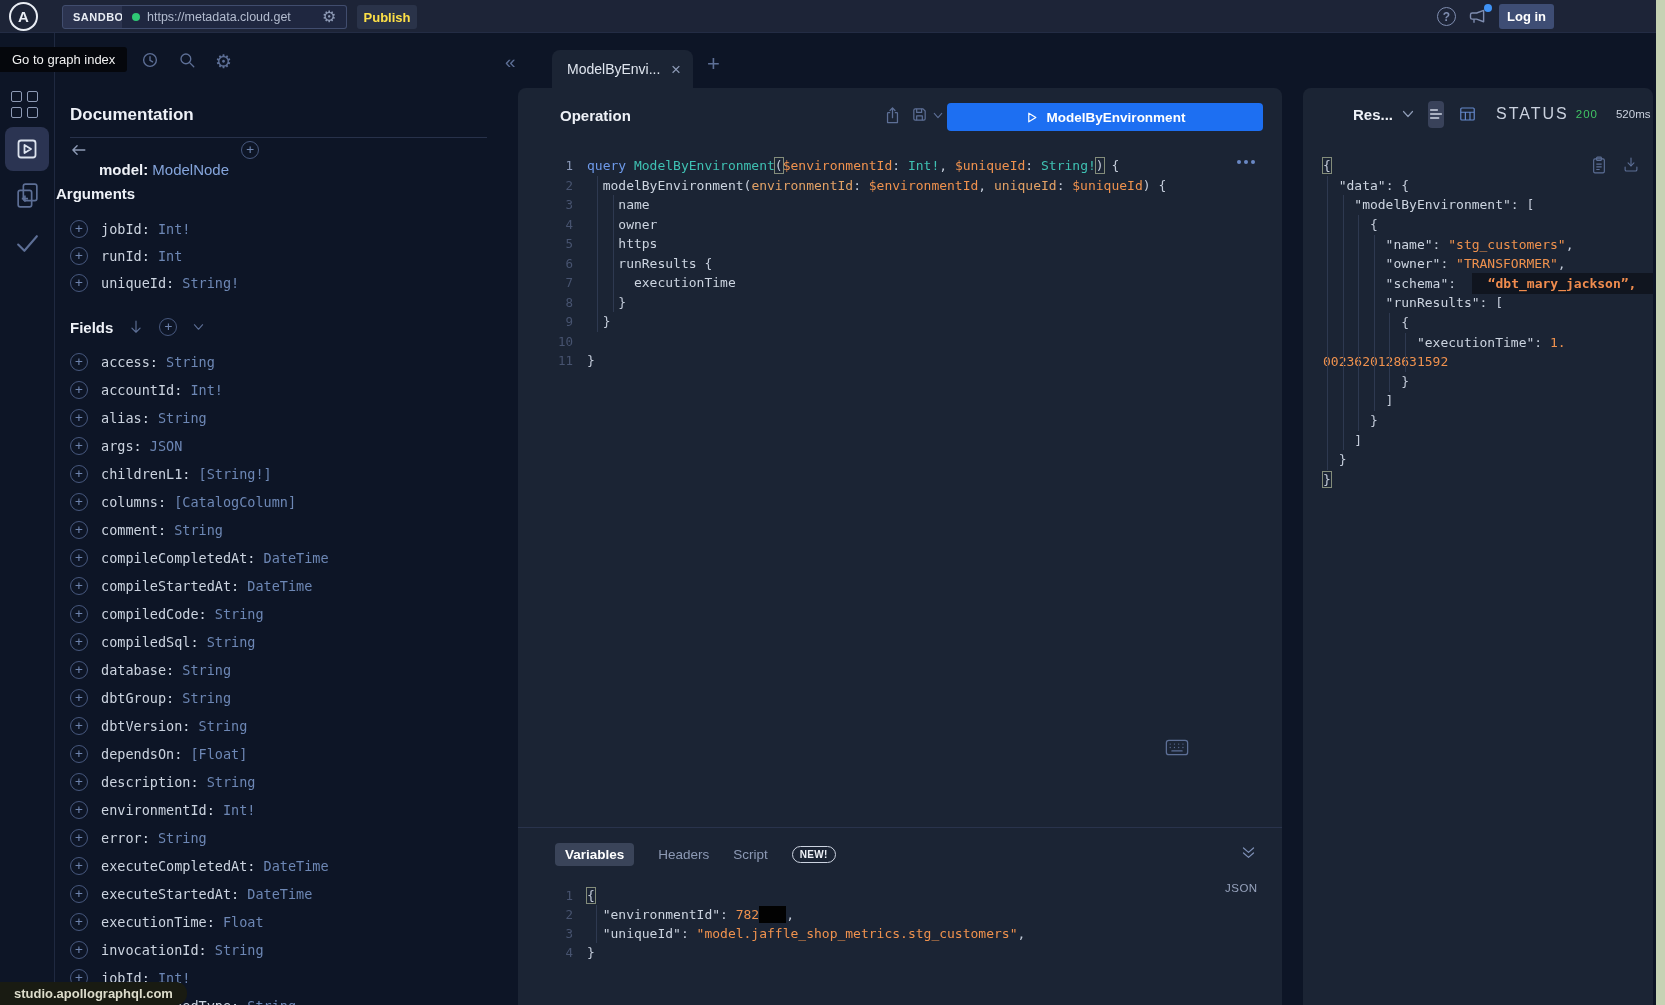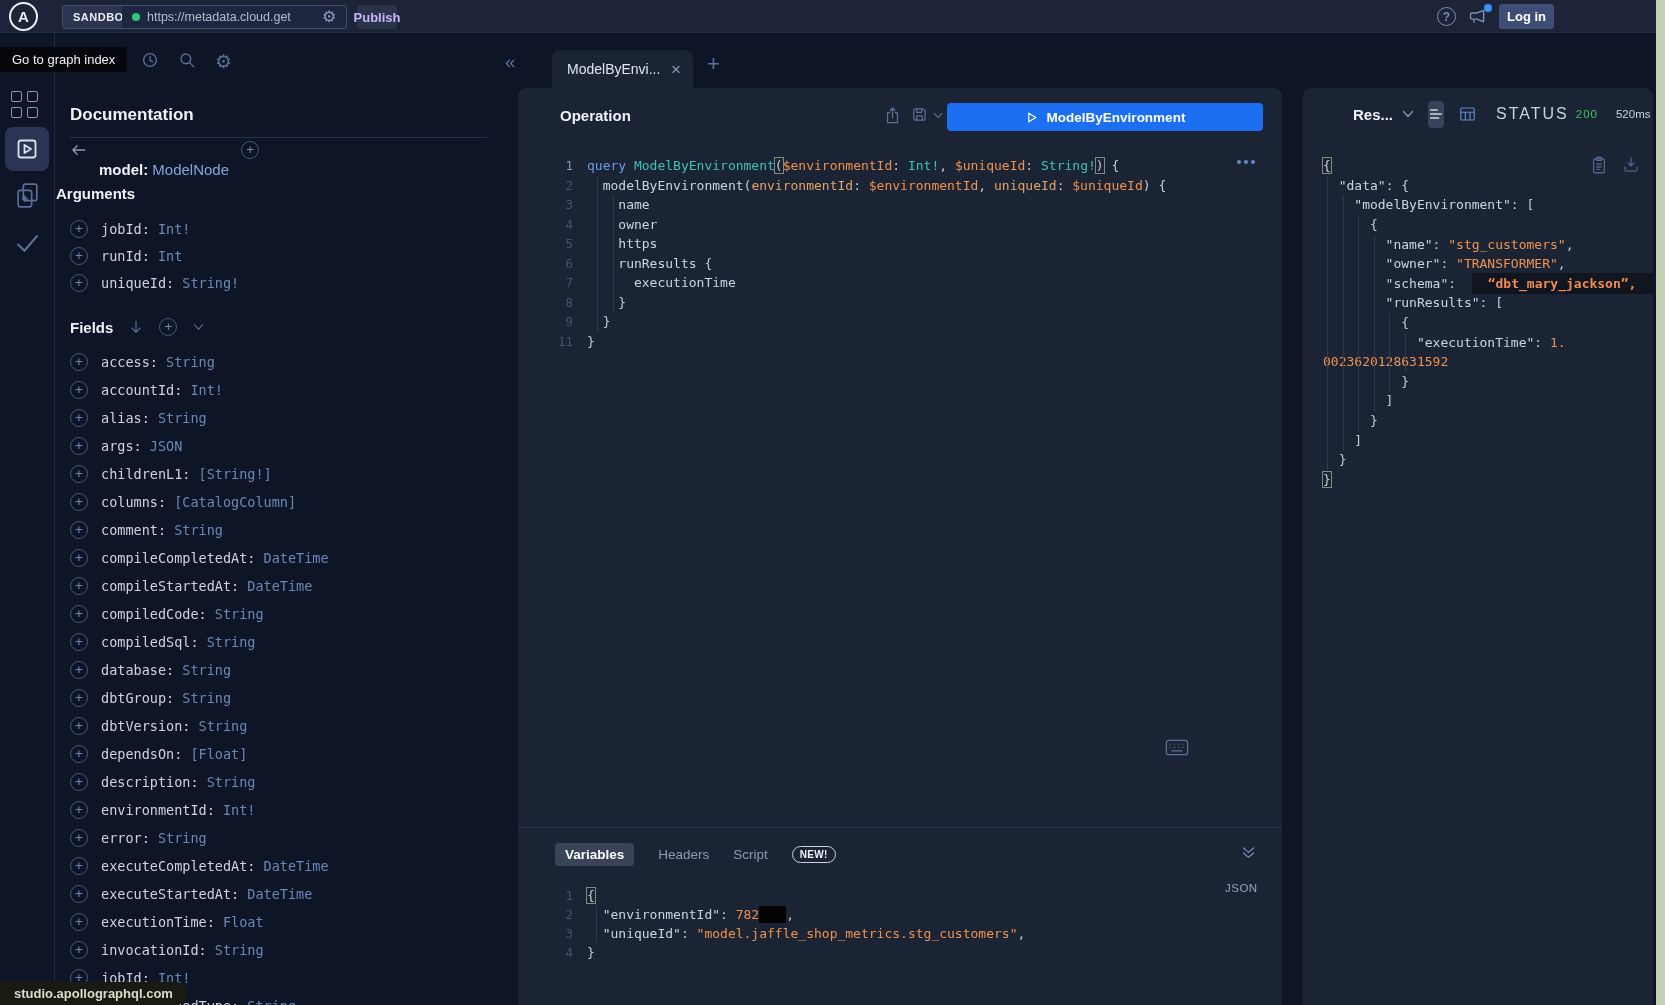--- a/index.html
+++ b/index.html
@@ -8,21 +8,21 @@
   svg { display:block; }
 
   
   .topbar { position:absolute; left:0; top:0; width:1665px; height:33px; background:#1d2437; border-bottom:1px solid #232c44; z-index:20; }
   .logo { position:absolute; left:9px; top:2px; width:29px; height:29px; border:2px solid #e9edf4; border-radius:50%; color:#e9edf4; font-weight:700; font-size:15px; display:flex; align-items:center; justify-content:center; background:#1d2437; z-index:30;}
   .sandbox-badge { position:absolute; left:62px; top:5px; height:24px; padding:0 10px; border:1px solid #414d6e; border-radius:3px 0 0 3px; background:#2c3450; font-size:11px; font-weight:700; letter-spacing:.5px; display:flex; align-items:center; }
   .url-box { position:absolute; left:122px; top:5px; width:225px; height:24px; border:1px solid #414d6e; border-left:none; border-radius:0 3px 3px 0; background:#1f2740; display:flex; align-items:center; padding:0 6px 0 10px; gap:7px; }
   .url-dot { width:8px; height:8px; border-radius:50%; background:#2fc975; flex:none; }
   .url-text { font-size:12.5px; color:#b3bccf; white-space:nowrap; overflow:hidden; width:168px; }
   .url-gear { color:#8d9ab5; font-size:16px; line-height:1; cursor:pointer; }
-  .publish-btn { position:absolute; left:357px; top:5px; width:40px; height:24px; background:#2a3349; border-radius:3px; color:#c4b5fd; font-size:13px; font-weight:600; display:flex; align-items:center; justify-content:center; }
+  .publish-btn { position:absolute; left:357px; top:5px; width:60px; height:24px; background:#2a3349; border-radius:3px; color:#fde047; font-size:13px; font-weight:600; display:flex; align-items:center; justify-content:center; }
   .help-icon { position:absolute; left:1437px; top:7px; width:19px; height:19px; border:1.5px solid #7f8db0; border-radius:50%; color:#7f8db0; font-size:12px; font-weight:600; display:flex; align-items:center; justify-content:center; }
   .megaphone { position:absolute; left:1467px; top:6px; color:#7f8db0; }
   .notif-dot { position:absolute; left:1484px; top:4px; width:8px; height:8px; background:#3f92f5; border-radius:50%; }
   .login-btn { position:absolute; left:1499px; top:4px; width:55px; height:25px; background:#3e4d74; border-radius:3px; font-size:13px; font-weight:600; color:#fff; display:flex; align-items:center; justify-content:center; }
 
   
   .tooltip { position:absolute; left:0; top:47px; height:25px; padding:0 12px; background:#05070c; color:#f2f2f2; font-size:13px; line-height:25px; border-radius:0 3px 3px 0; z-index:60; white-space:nowrap; }
   .status-pill { position:absolute; left:0; top:982px; height:23px; padding:0 14px; background:#191b12; color:#dcdccb; font-size:13px; font-weight:700; line-height:23px; border-radius:0 11px 11px 0; z-index:60; }
 
   
@@ -377,20 +377,21 @@
   <div class="code op-lines" id="op-code" style="left:0; top:68px; width:764px;">
       <div class="cl"><span class="ln act">1</span><span class="ct"><span class="tk-kw">query </span><span class="tk-nm">ModelByEnvironment</span><span class="tk-bx">(</span><span class="tk-vr">$environmentId</span><span class="tk-pu">: </span><span class="tk-ty">Int!</span><span class="tk-pu">, </span><span class="tk-vr">$uniqueId</span><span class="tk-pu">: </span><span class="tk-ty">String!</span><span class="tk-bx">)</span><span class="tk-pu"> {</span></span></div>
       <div class="cl"><span class="ln">2</span><span class="ct"><span class="tk-pu">  </span><span class="tk-fd">modelByEnvironment</span><span class="tk-pu">(</span><span class="tk-ar">environmentId</span><span class="tk-pu">: </span><span class="tk-vr">$environmentId</span><span class="tk-pu">, </span><span class="tk-ar">uniqueId</span><span class="tk-pu">: </span><span class="tk-vr">$uniqueId</span><span class="tk-pu">) {</span></span></div>
       <div class="cl"><span class="ln">3</span><span class="ct"><span class="tk-fd">    name</span></span></div>
       <div class="cl"><span class="ln">4</span><span class="ct"><span class="tk-fd">    owner</span></span></div>
       <div class="cl"><span class="ln">5</span><span class="ct"><span class="tk-fd">    https</span></span></div>
       <div class="cl"><span class="ln">6</span><span class="ct"><span class="tk-fd">    runResults </span><span class="tk-pu">{</span></span></div>
       <div class="cl"><span class="ln">7</span><span class="ct"><span class="tk-fd">      executionTime</span></span></div>
       <div class="cl"><span class="ln">8</span><span class="ct"><span class="tk-pu">    }</span></span></div>
       <div class="cl"><span class="ln">9</span><span class="ct"><span class="tk-pu">  }</span></span></div>
+      <div class="cl"><span class="ln">10</span><span class="ct"></span></div>
       <div class="cl"><span class="ln">11</span><span class="ct"><span class="tk-pu">}</span></span></div>
     </div>
   <div class="guide" style="left:79px; top:88px; height:156px;"></div>
   <div class="guide" style="left:95px; top:107px; height:117px;"></div>
 
   <div class="dots-menu">
       <i></i>
       <i></i>
       <i></i>
     </div>

